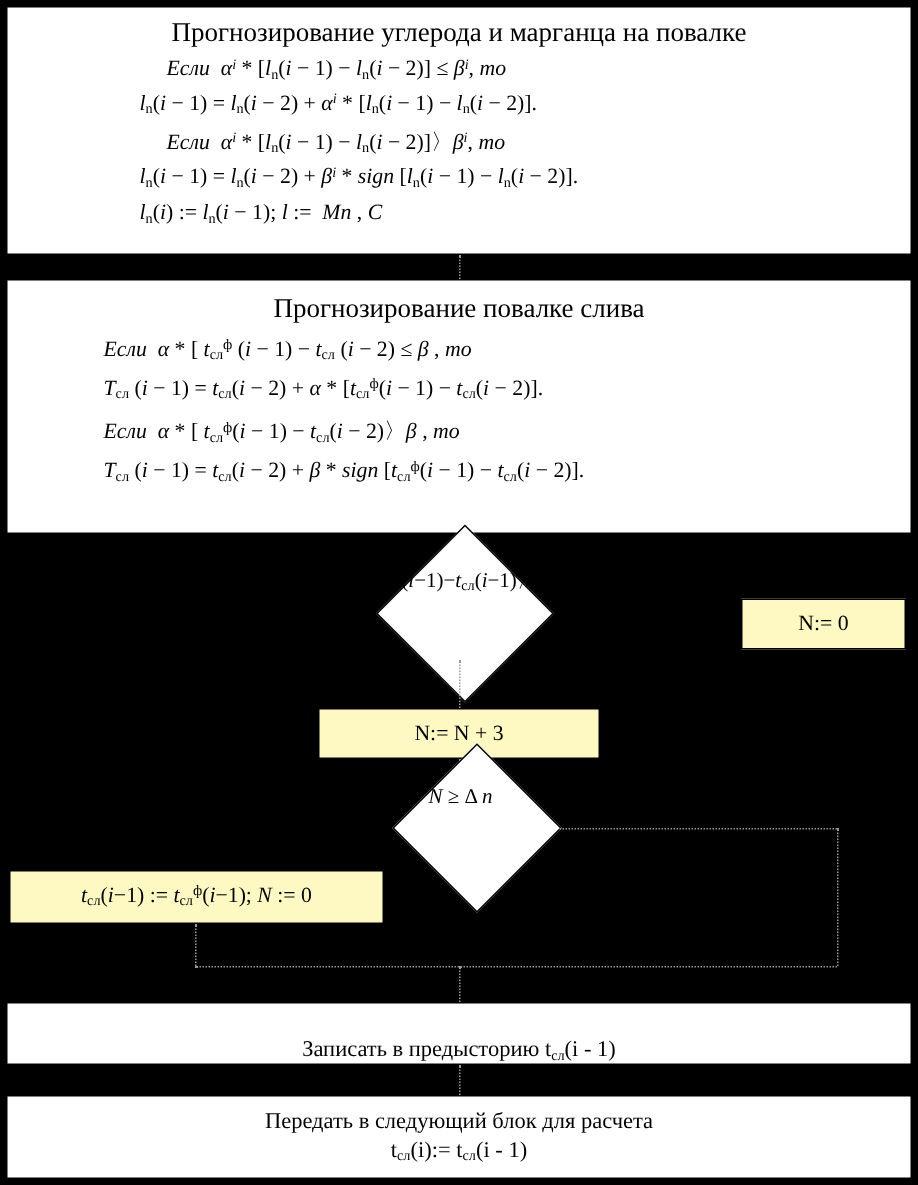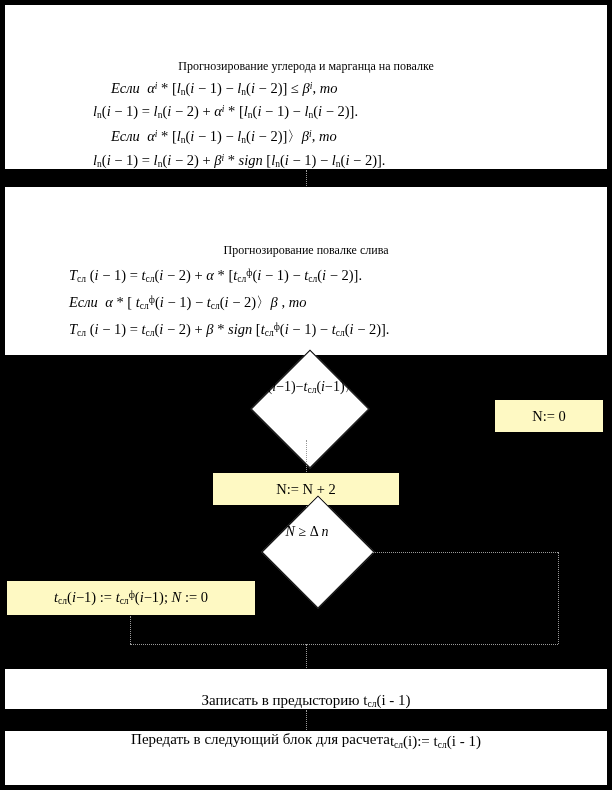--- a/index.html
+++ b/index.html
@@ -22,23 +22,22 @@
     background: #000;
   }
   .box {
     position: absolute;
     background: #ffffff;
     border: 1px solid #000000;
     box-sizing: border-box;
   }
   .block-title {
     text-align: center;
-    font-size: 12px;
+    font-size: 18px;
     font-family: "Liberation Serif", serif;
-    margin-top: 48px;
   }
   .formula {
     font-size: 14.5px;
     font-family: "Liberation Serif", serif;
     white-space: nowrap;
   }
   .it { font-style: italic; }
   sub { font-size: 9.5px; vertical-align: -0.25em; }
   sup { font-size: 9.5px; vertical-align: 0.45em; }
 
@@ -109,21 +108,21 @@
     width: 0;
   }
 
   #block5 {
     left: 4px; top: 668px; width: 604px; height: 42px;
     display: flex; align-items: flex-end; justify-content: center;
     font-size: 15px;
   }
   #block6 {
     left: 4px; top: 730px; width: 604px; height: 56px;
-    display: flex; flex-direction: row; align-items: flex-start; justify-content: center;
+    display: flex; flex-direction: column; align-items: center; justify-content: center;
     font-size: 15px;
   }
   #block6 .l2 { margin-top: 2px; }
 </style>
 </head>
 <body>
 
 <div class="page">
 
   <div class="box" id="block1">
@@ -143,20 +142,23 @@
     <div class="formula ln b">
       <span class="it">l</span><sub>n</sub>(<span class="it">i</span>) := <span class="it">l</span><sub>n</sub>(<span class="it">i</span> − 1); <span class="it">l</span> :=&nbsp; <span class="it">Mn</span> , <span class="it">C</span>
     </div>
   </div>
 
   <div class="dotline-v" style="left:306px; top:170px; height:16px;"></div>
 
   <div class="box" id="block2">
     <div class="block-title">Прогнозирование повалке слива</div>
     <div class="formula ln">
+      <span class="it">Если</span>&nbsp;&nbsp;<span class="it">α</span> * [ <span class="it">t</span><sub>сл</sub><sup>ф</sup> (<span class="it">i</span> − 1) − <span class="it">t</span><sub>сл</sub> (<span class="it">i</span> − 2) ≤ <span class="it">β</span> , <span class="it">то</span>
+    </div>
+    <div class="formula ln">
       <span class="it">T</span><sub>сл</sub>&nbsp;(<span class="it">i</span> − 1) = <span class="it">t</span><sub>сл</sub>(<span class="it">i</span> − 2) + <span class="it">α</span> * [<span class="it">t</span><sub>сл</sub><sup>ф</sup>(<span class="it">i</span> − 1) − <span class="it">t</span><sub>сл</sub>(<span class="it">i</span> − 2)].
     </div>
     <div class="formula ln">
       <span class="it">Если</span>&nbsp;&nbsp;<span class="it">α</span> * [ <span class="it">t</span><sub>сл</sub><sup>ф</sup>(<span class="it">i</span> − 1) − <span class="it">t</span><sub>сл</sub>(<span class="it">i</span> − 2)〉<span class="it">β</span> , <span class="it">то</span>
     </div>
     <div class="formula ln">
       <span class="it">T</span><sub>сл</sub>&nbsp;(<span class="it">i</span> − 1) = <span class="it">t</span><sub>сл</sub>(<span class="it">i</span> − 2) + <span class="it">β</span> * <span class="it">sign</span> [<span class="it">t</span><sub>сл</sub><sup>ф</sup>(<span class="it">i</span> − 1) − <span class="it">t</span><sub>сл</sub>(<span class="it">i</span> − 2)].
     </div>
   </div>
 
@@ -168,21 +170,21 @@
       <span><span class="it">t</span><sub>сл</sub><sup>ф</sup>(<span class="it">i</span>−1)−<span class="it">t</span><sub>сл</sub>(<span class="it">i</span>−1)〉Δ<span class="it">t</span></span>
     </div>
   </div>
 
   <div class="plainbox" style="left:494px; top:399px; width:110px; height:34px;">N:= 0</div>
 
   <div class="solidline-h" style="left:393px; top:409px; width:101px;"></div>
 
   <div class="dotline-v" style="left:306px; top:440px; height:32px;"></div>
 
-  <div class="plainbox" style="left:212px; top:472px; width:188px; height:34px;">N:= N + 2</div>
+  <div class="plainbox" style="left:212px; top:472px; width:188px; height:34px;">N:= N + 3</div>
 
   <div class="dotline-v" style="left:306px; top:506px; height:20px;"></div>
 
   <div class="diamond-wrap" style="left:237px; top:524px; width:140px; height:58px;">
     <div class="diamond" style="left:41px; top:-12px; width:80px; height:80px;"></div>
     <div class="diamond-label">
       <span><span class="it">N</span> ≥ Δ <span class="it">n</span></span>
     </div>
   </div>
 

